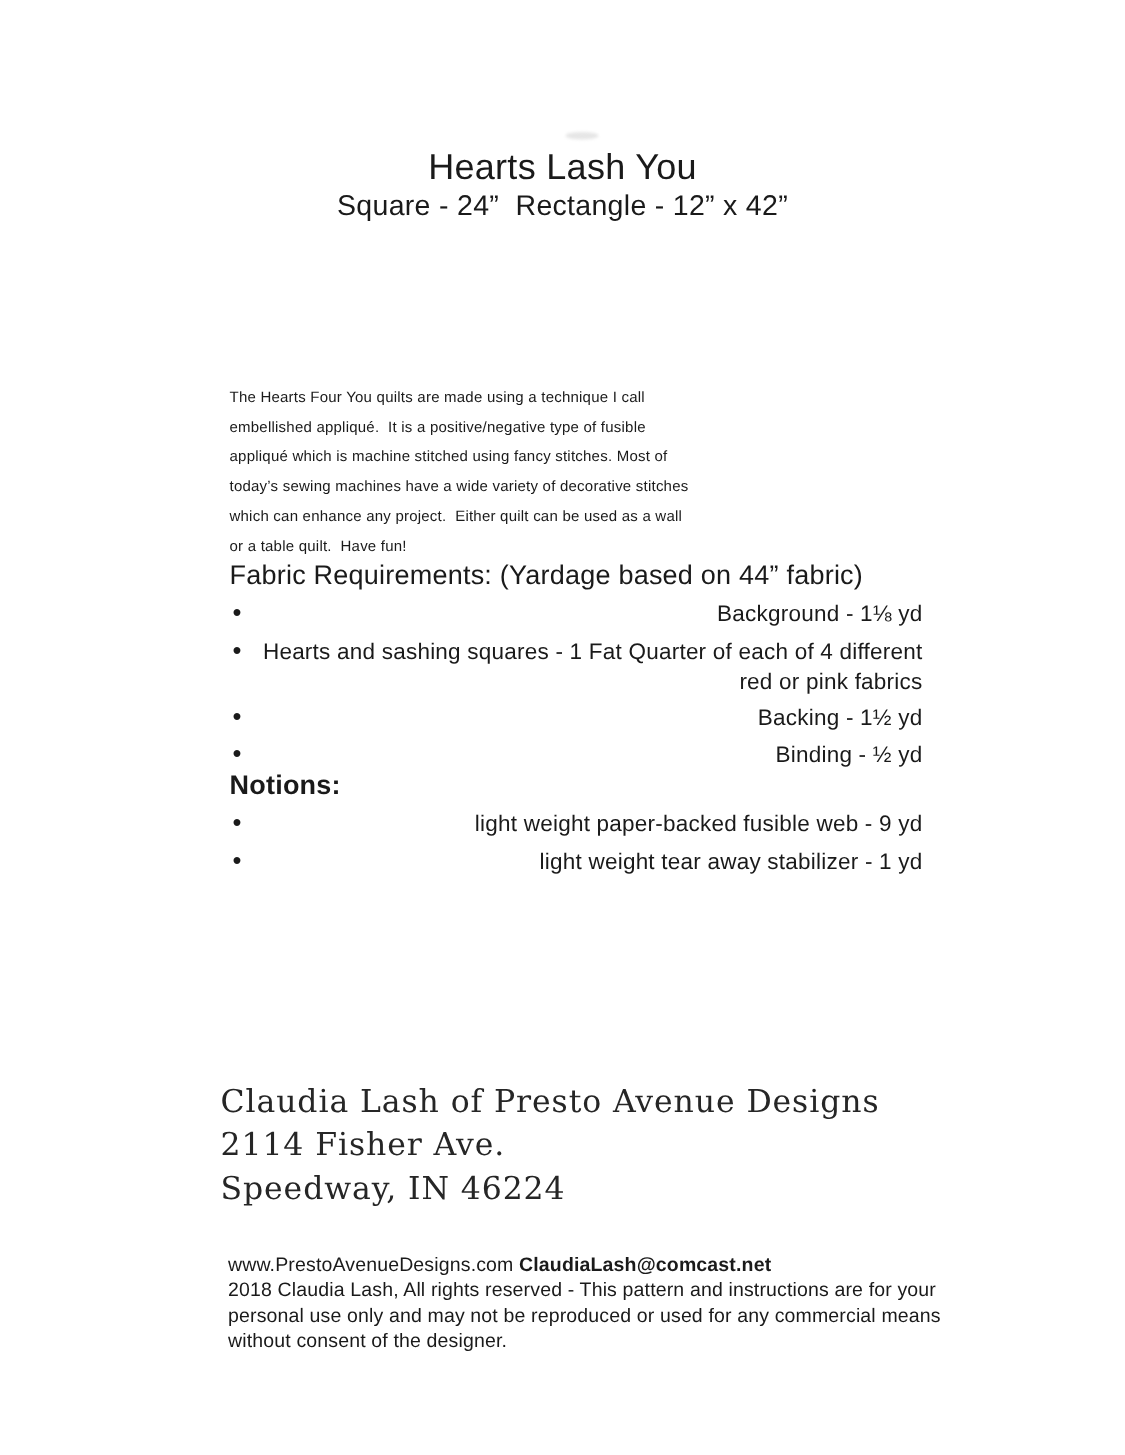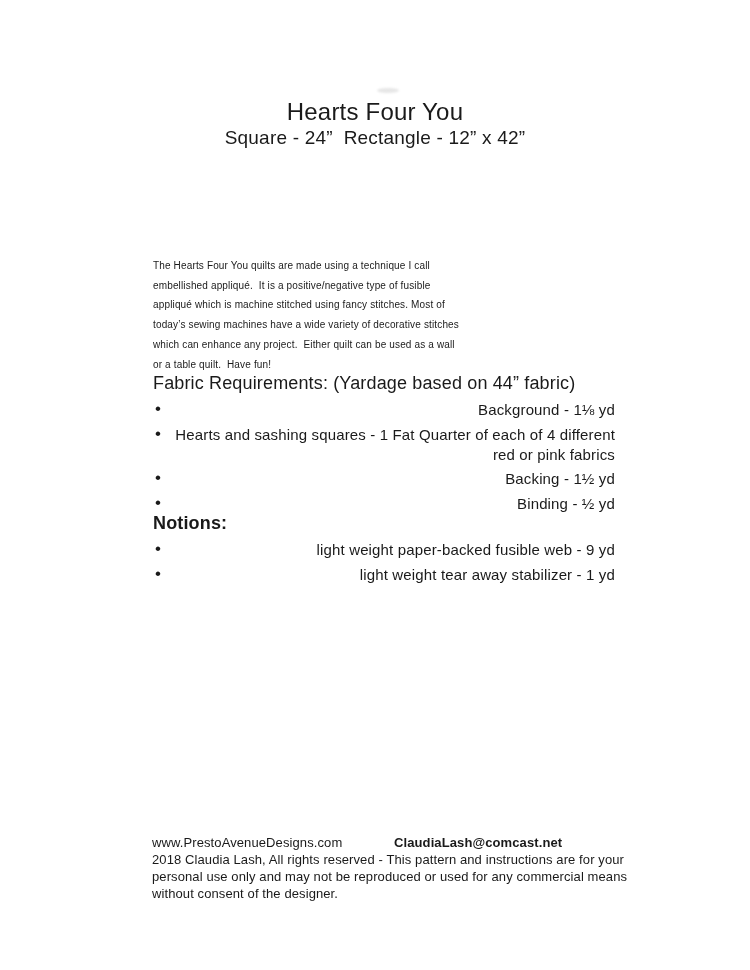--- a/index.html
+++ b/index.html
@@ -101,35 +101,35 @@
   .designer .line { display: block; }
   .footer {
     position: absolute;
     left: 152px;
     top: 834px;
     font-size: 13px;
     line-height: 17px;
     letter-spacing: 0.1px;
   }
   .footer .contact-line { white-space: pre; }
-  .footer .email { font-weight: bold; margin-left: 48px; }
+  .footer .email { font-weight: bold; }
   .footer .copyright {
     white-space: pre-line;
     margin-top: 0;
   }
 </style>
 </head>
 <body>
 
 <div class="page">
 
   <div class="scan-smudge"></div>
 
   <div class="header">
-    <div class="title">Hearts Four You</div>
+    <div class="title">Hearts Lash You</div>
     <div class="subtitle">Square - 24”  Rectangle - 12” x 42”</div>
   </div>
 
   <div class="intro">The Hearts Four You quilts are made using a technique I call
 embellished appliqué.  It is a positive/negative type of fusible
 appliqué which is machine stitched using fancy stitches. Most of
 today’s sewing machines have a wide variety of decorative stitches
 which can enhance any project.  Either quilt can be used as a wall
 or a table quilt.  Have fun!</div>
 
@@ -142,20 +142,25 @@
     <li>Binding - ½ yd</li>
   </ul>
 
   <div class="section-heading notions-heading">Notions:</div>
 
   <ul class="bullets notions-list">
     <li>light weight paper-backed fusible web - 9 yd</li>
     <li>light weight tear away stabilizer - 1 yd</li>
   </ul>
 
+  <div class="designer">
+    <span class="line">Claudia Lash of Presto Avenue Designs</span>
+    <span class="line">2114 Fisher Ave.</span>
+    <span class="line">Speedway, IN 46224</span>
+  </div>
 
   <div class="footer">
     <div class="contact-line"><span class="website">www.PrestoAvenueDesigns.com</span> <span class="email">ClaudiaLash@comcast.net</span></div>
     <div class="copyright">2018 Claudia Lash, All rights reserved - This pattern and instructions are for your
 personal use only and may not be reproduced or used for any commercial means
 without consent of the designer.</div>
   </div>
 
 </div>
 

